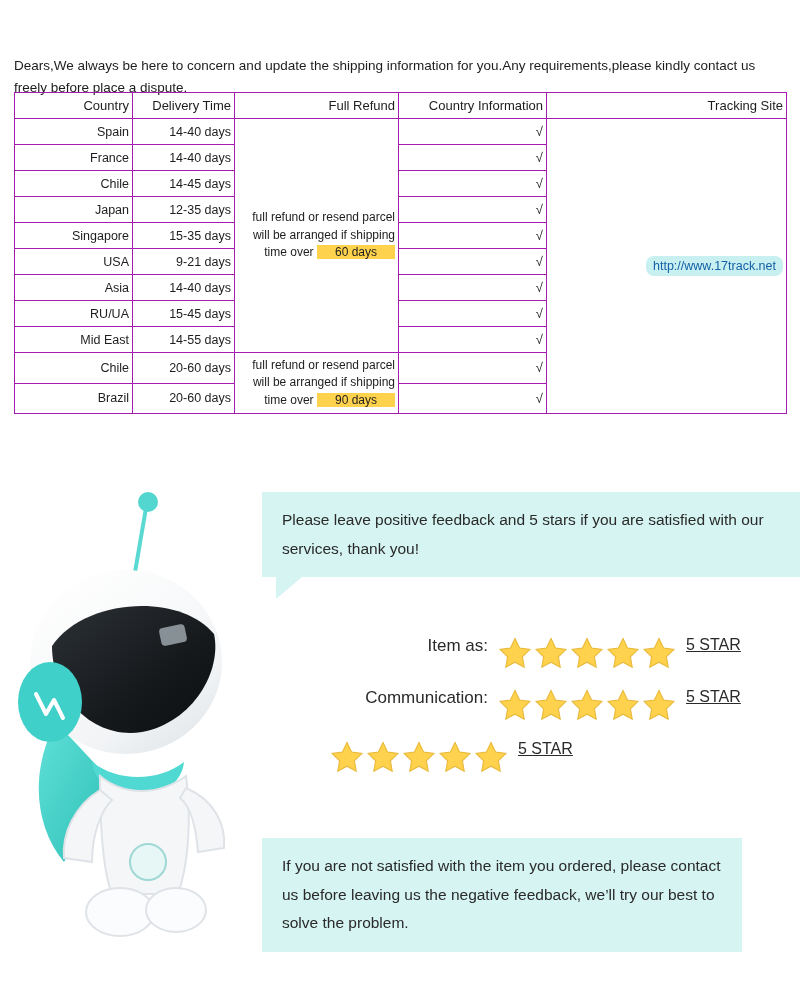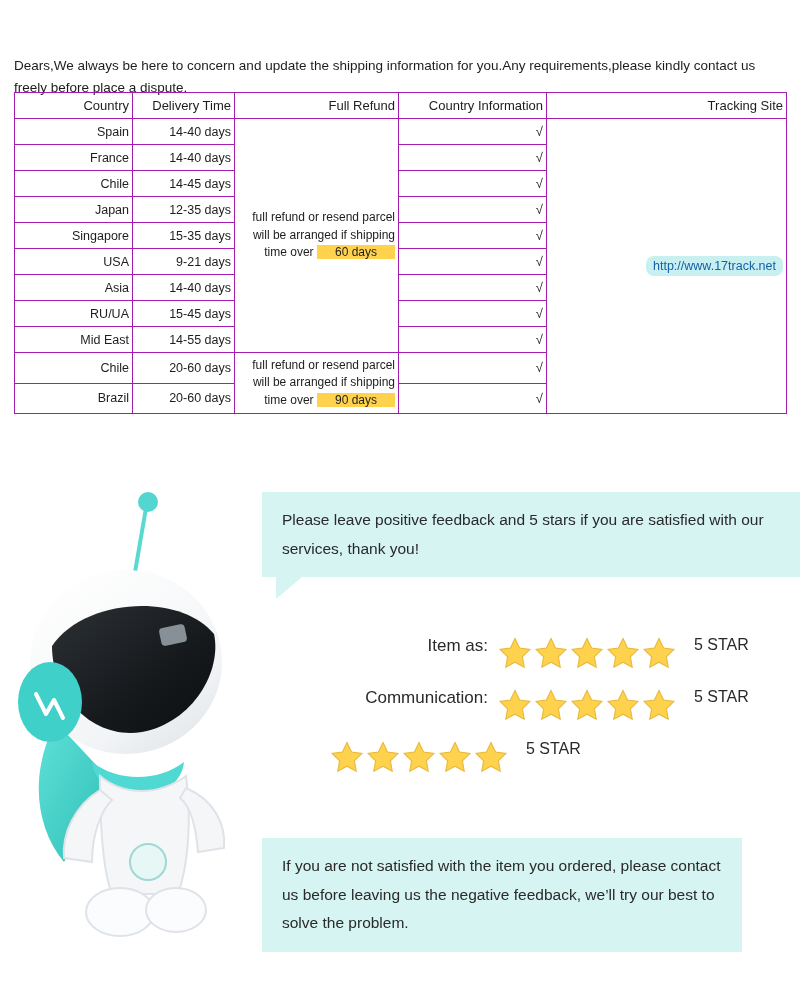--- a/index.html
+++ b/index.html
@@ -139,22 +139,23 @@
     align-items: center;
   }
   .star {
     width: 34px;
     height: 34px;
     margin-right: 2px;
   }
   .rating-value {
     font-size: 16px;
     color: #2a2a2a;
-    margin-left: 16px;
+    margin-left: 8px;
     white-space: nowrap;
+    text-decoration: underline;
   }
 </style>
 </head>
 <body>
 
 <div id="page">
 
   <div class="notice">Dears,We always be here to concern and update the shipping information for you.Any requirements,please kindly contact us freely before place a dispute.</div>
 
   <table class="ship-table">

